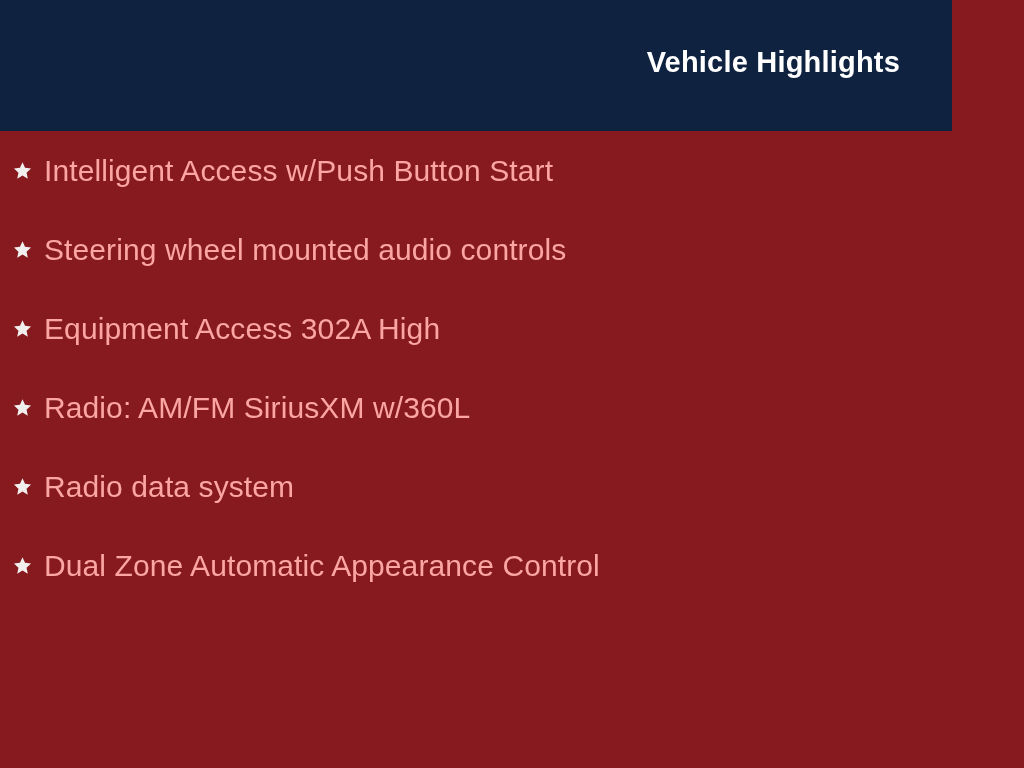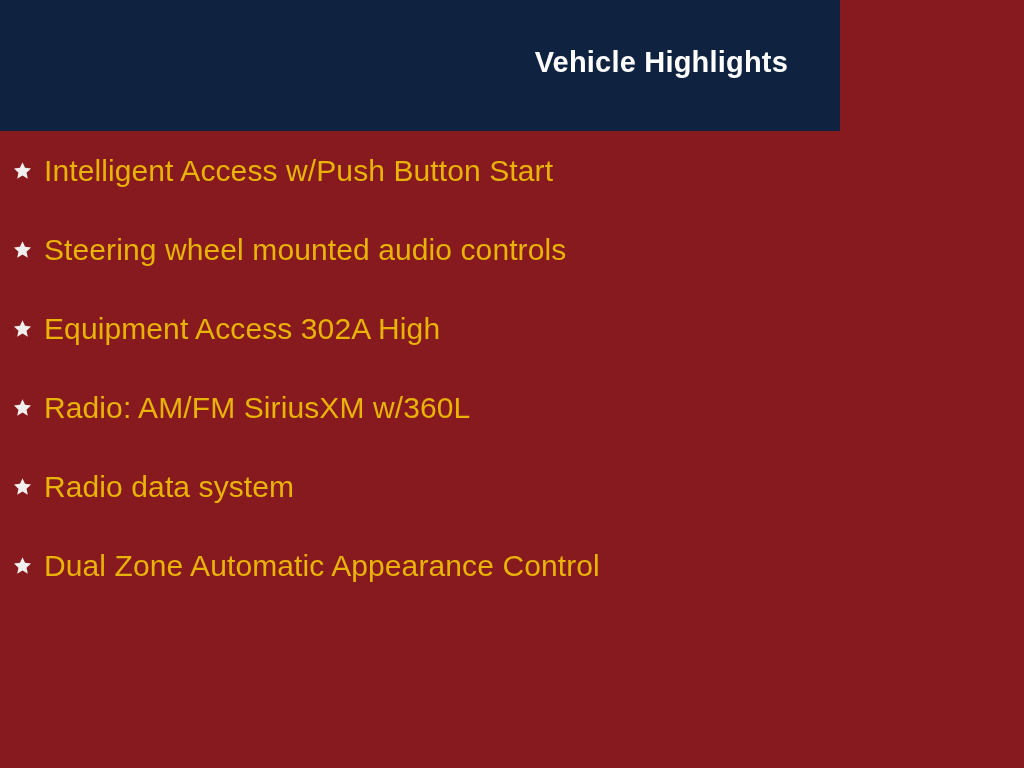--- a/index.html
+++ b/index.html
@@ -18,21 +18,21 @@
     height: 768px;
     overflow: hidden;
     background: #871A1E;
   }
 
   
   #header-band {
     position: absolute;
     left: 0;
     top: 0;
-    width: 840px;
+    width: 952px;
     height: 131px;
     background: #0F2240;
     box-sizing: border-box;
   }
 
   #slide-title {
     position: absolute;
     right: 52px;
     top: 45px;
     margin: 0;
@@ -88,21 +88,21 @@
     display: block;
     width: 19px;
     height: 19px;
   }
 
   .bullet-text {
     flex: 0 1 auto;
     font-family: "Liberation Sans", sans-serif;
     font-size: 30px;
     font-weight: 300;
-    color: #eab308;
+    color: #fca5a5;
     line-height: 34px;
     letter-spacing: 0.1px;
     white-space: nowrap;
   }
 </style>
 </head>
 <body>
 
 <div id="slide">
 

